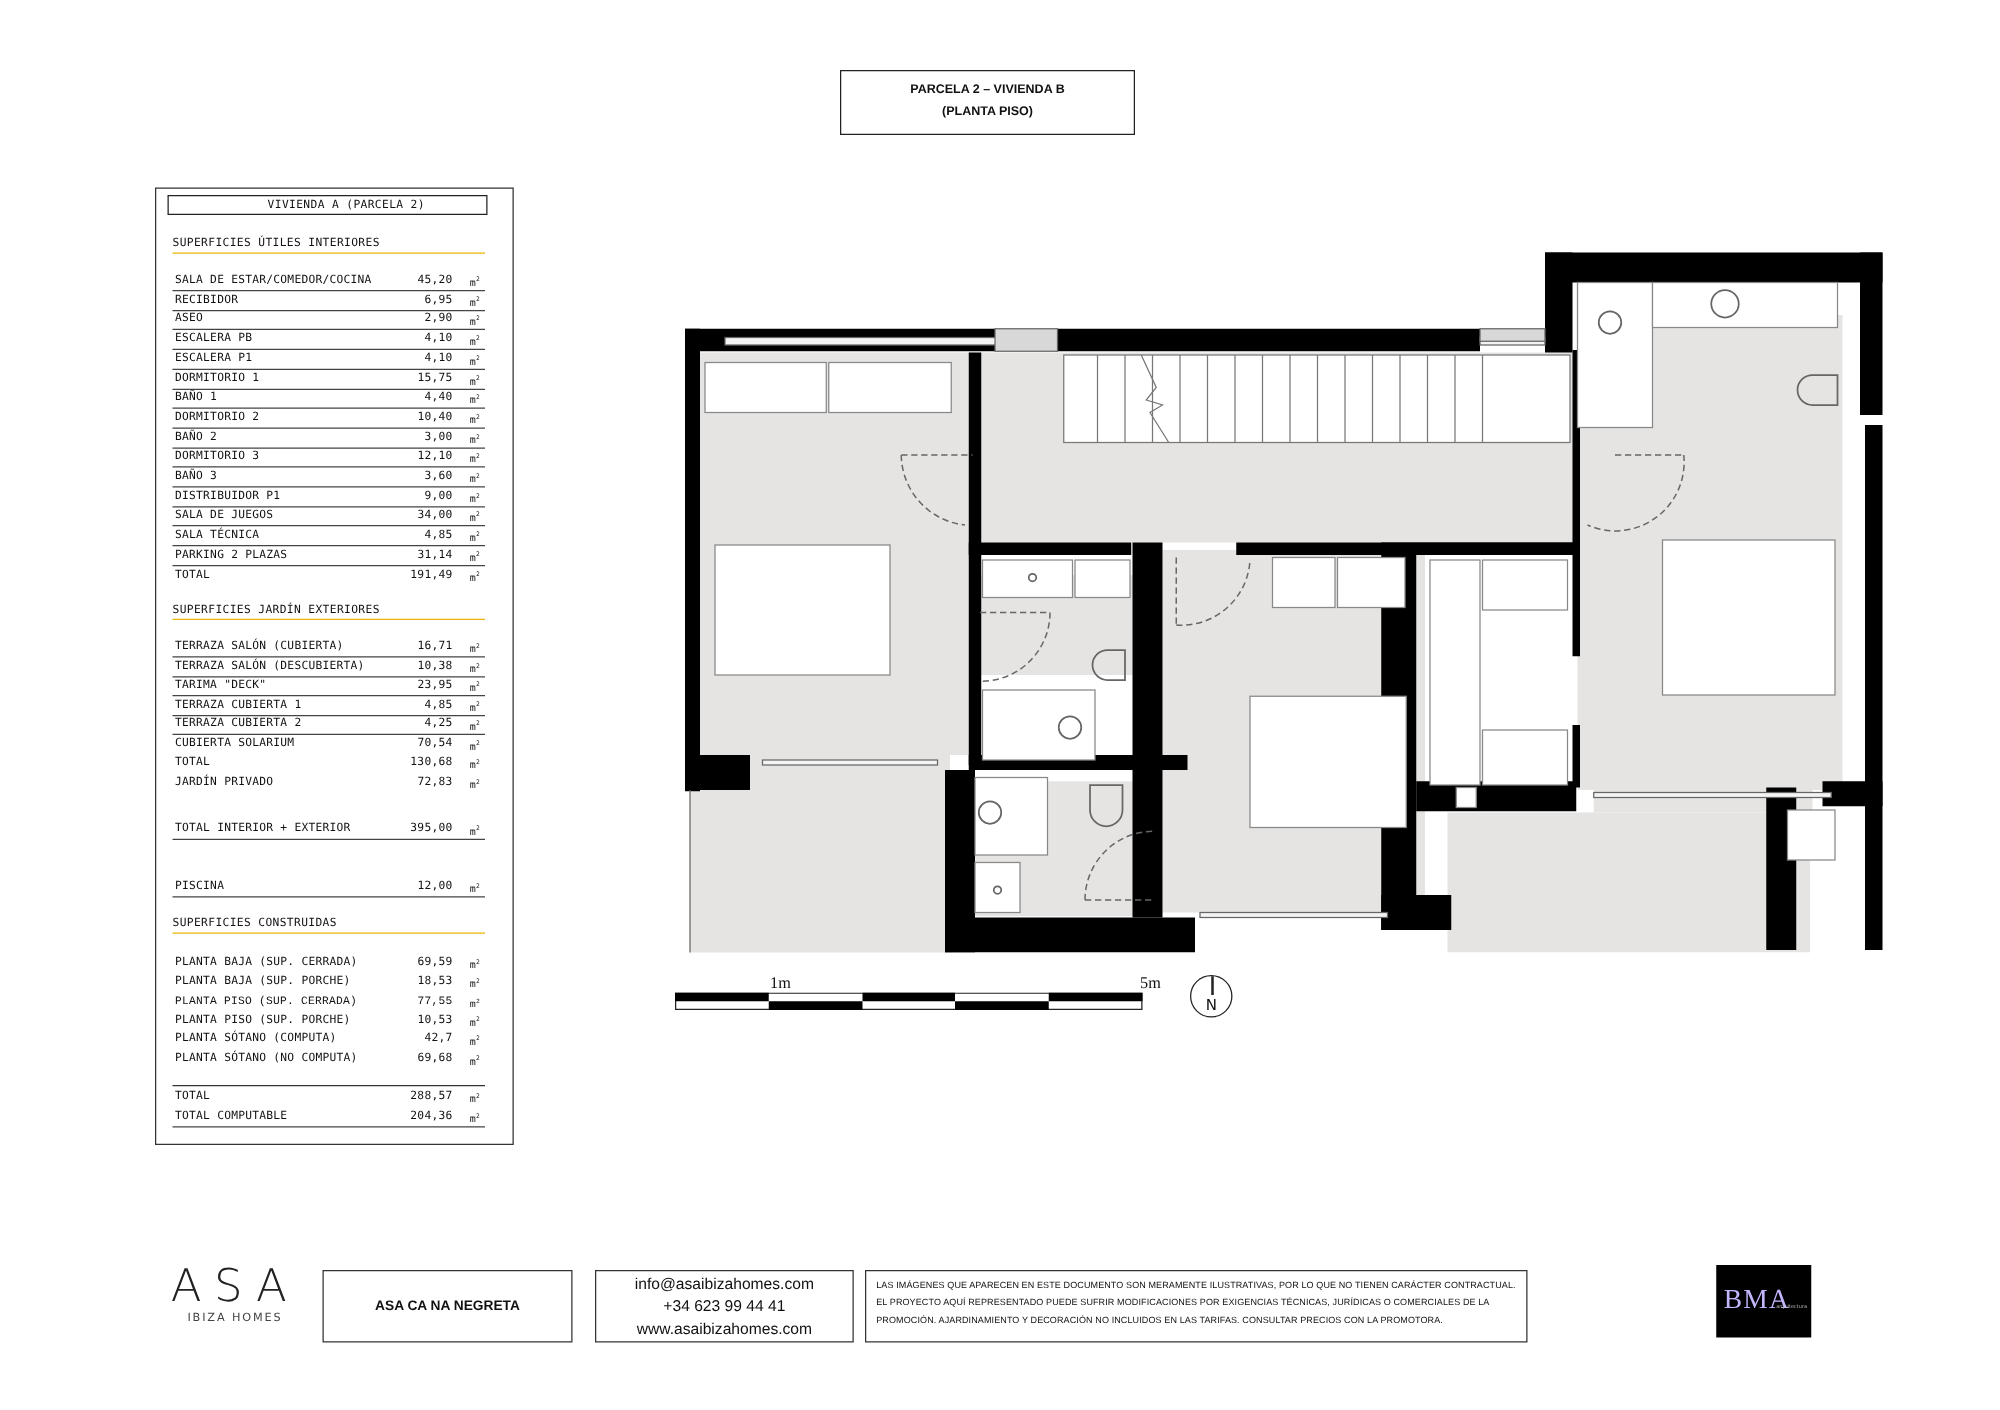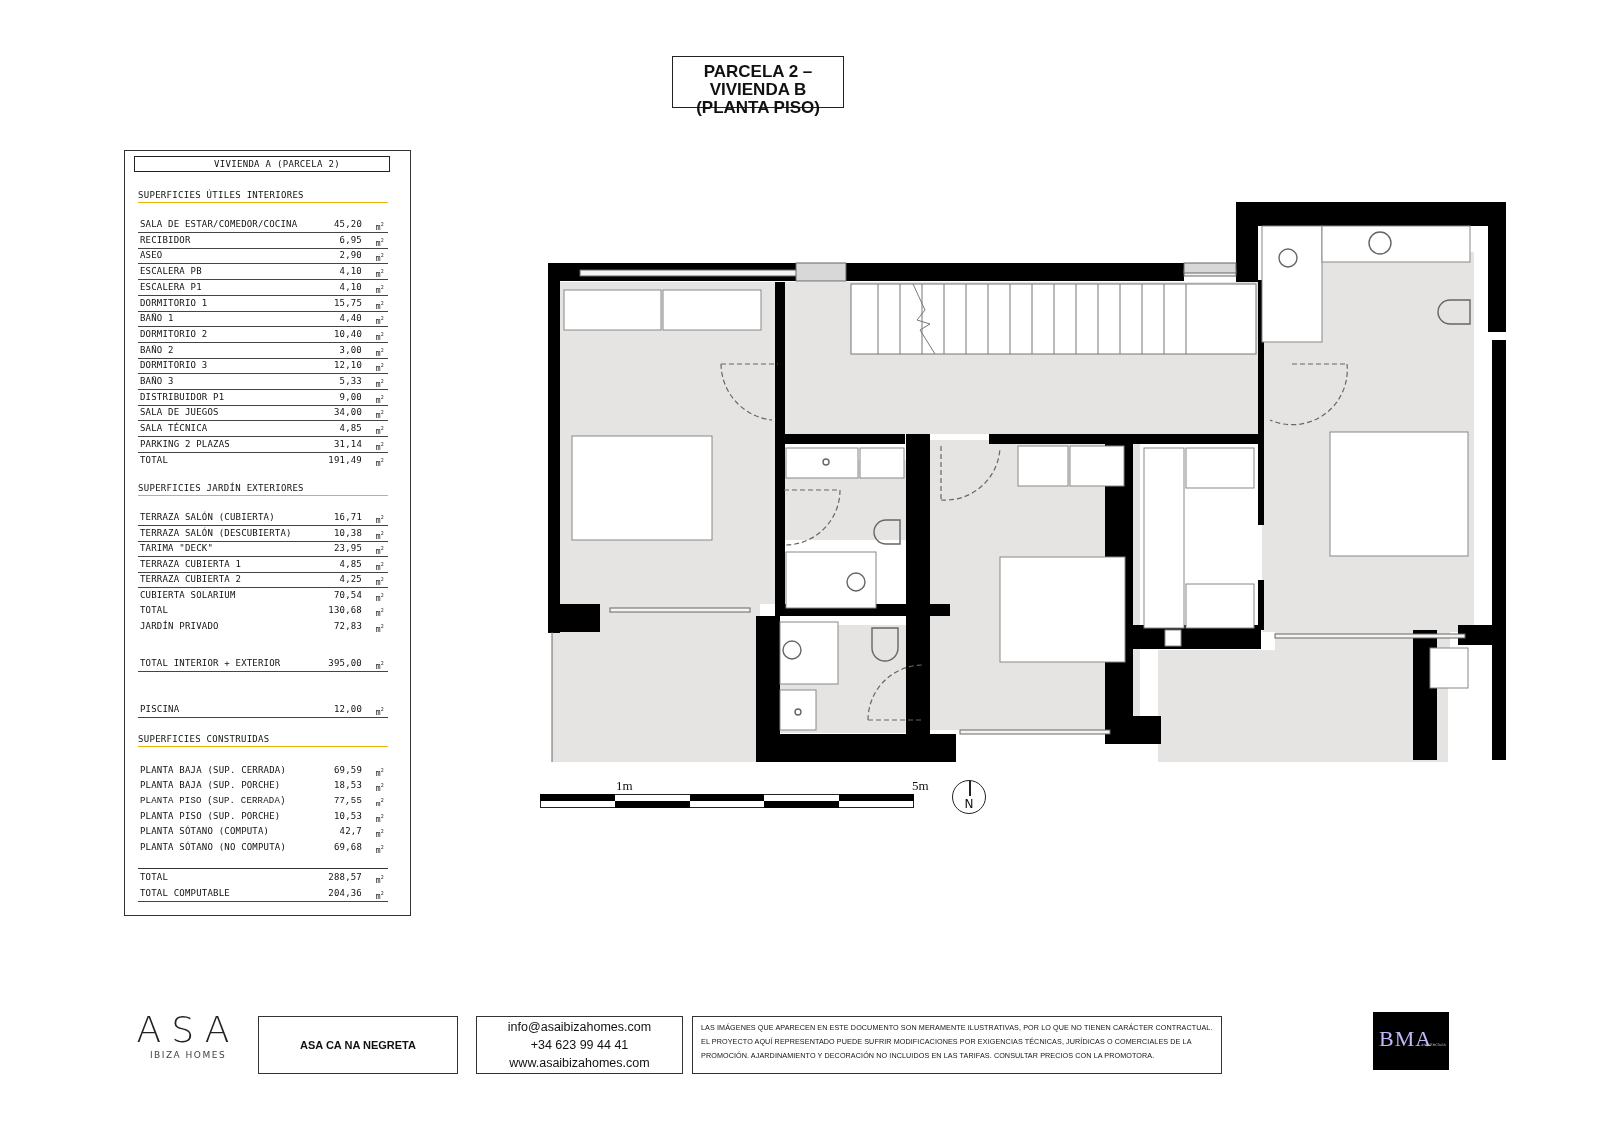--- a/index.html
+++ b/index.html
@@ -1,20 +1,20 @@
 <!DOCTYPE html>
 <html><head>
 <meta charset="utf-8">
 <style>
   html, body { margin:0; padding:0; background:#ffffff; }
   body { width:1600px; height:1128px; position:relative; overflow:hidden; font-family:"DejaVu Sans", sans-serif; color:#111; }
   .abs { position:absolute; }
 
   
-  .title-box { left:672px; top:56px; width:172px; height:52px; border:1.5px solid #222; box-sizing:border-box; text-align:center; font-family:"Liberation Sans", sans-serif; font-weight:bold; font-size:17px; line-height:18px; padding-top:6px; }
+  .title-box { left:672px; top:56px; width:236px; height:52px; border:1.5px solid #222; box-sizing:border-box; text-align:center; font-family:"Liberation Sans", sans-serif; font-weight:bold; font-size:10px; line-height:18px; padding-top:6px; }
 
   
   .table-frame { left:124px; top:150px; width:287px; height:766px; border:1.5px solid #333; box-sizing:border-box; }
   .table-head { left:134px; top:156px; width:256px; height:16px; border:1.5px solid #222; box-sizing:border-box; text-align:center; font-family:"DejaVu Sans Mono", monospace; font-size:9px; line-height:14px; letter-spacing:0.3px;padding-left:30px; }
   .sec-title { position:absolute; left:138px; width:250px; font-family:"DejaVu Sans Mono", monospace; font-size:9px; letter-spacing:0.3px; border-bottom:1px solid #eab308; padding-bottom:2px; }
   .row { position:absolute; left:138px; width:250px; height:14px; font-family:"DejaVu Sans Mono", monospace; font-size:9px; letter-spacing:0.2px; line-height:13px; }
   .row.line { border-bottom:1px solid #444; }
   .row .lbl { position:absolute; left:2px; top:0; white-space:nowrap; }
   .row .val { position:absolute; right:26px; top:0; text-align:right; }
   .row .unit { position:absolute; right:4px; top:0; font-size:8px; }
@@ -97,21 +97,21 @@
       <span class="val">3,00</span>
       <span class="unit"><span>m</span><sup>2</sup></span>
     </div>
     <div class="row line" style="top: 359.3px;">
       <span class="lbl">DORMITORIO 3</span>
       <span class="val">12,10</span>
       <span class="unit"><span>m</span><sup>2</sup></span>
     </div>
     <div class="row line" style="top: 375px;">
       <span class="lbl">BAÑO 3</span>
-      <span class="val">5,33</span>
+      <span class="val">3,60</span>
       <span class="unit"><span>m</span><sup>2</sup></span>
     </div>
     <div class="row line" style="top: 390.7px;">
       <span class="lbl">DISTRIBUIDOR P1</span>
       <span class="val">9,00</span>
       <span class="unit"><span>m</span><sup>2</sup></span>
     </div>
     <div class="row line" style="top: 406.4px;">
       <span class="lbl">SALA DE JUEGOS</span>
       <span class="val">34,00</span>

